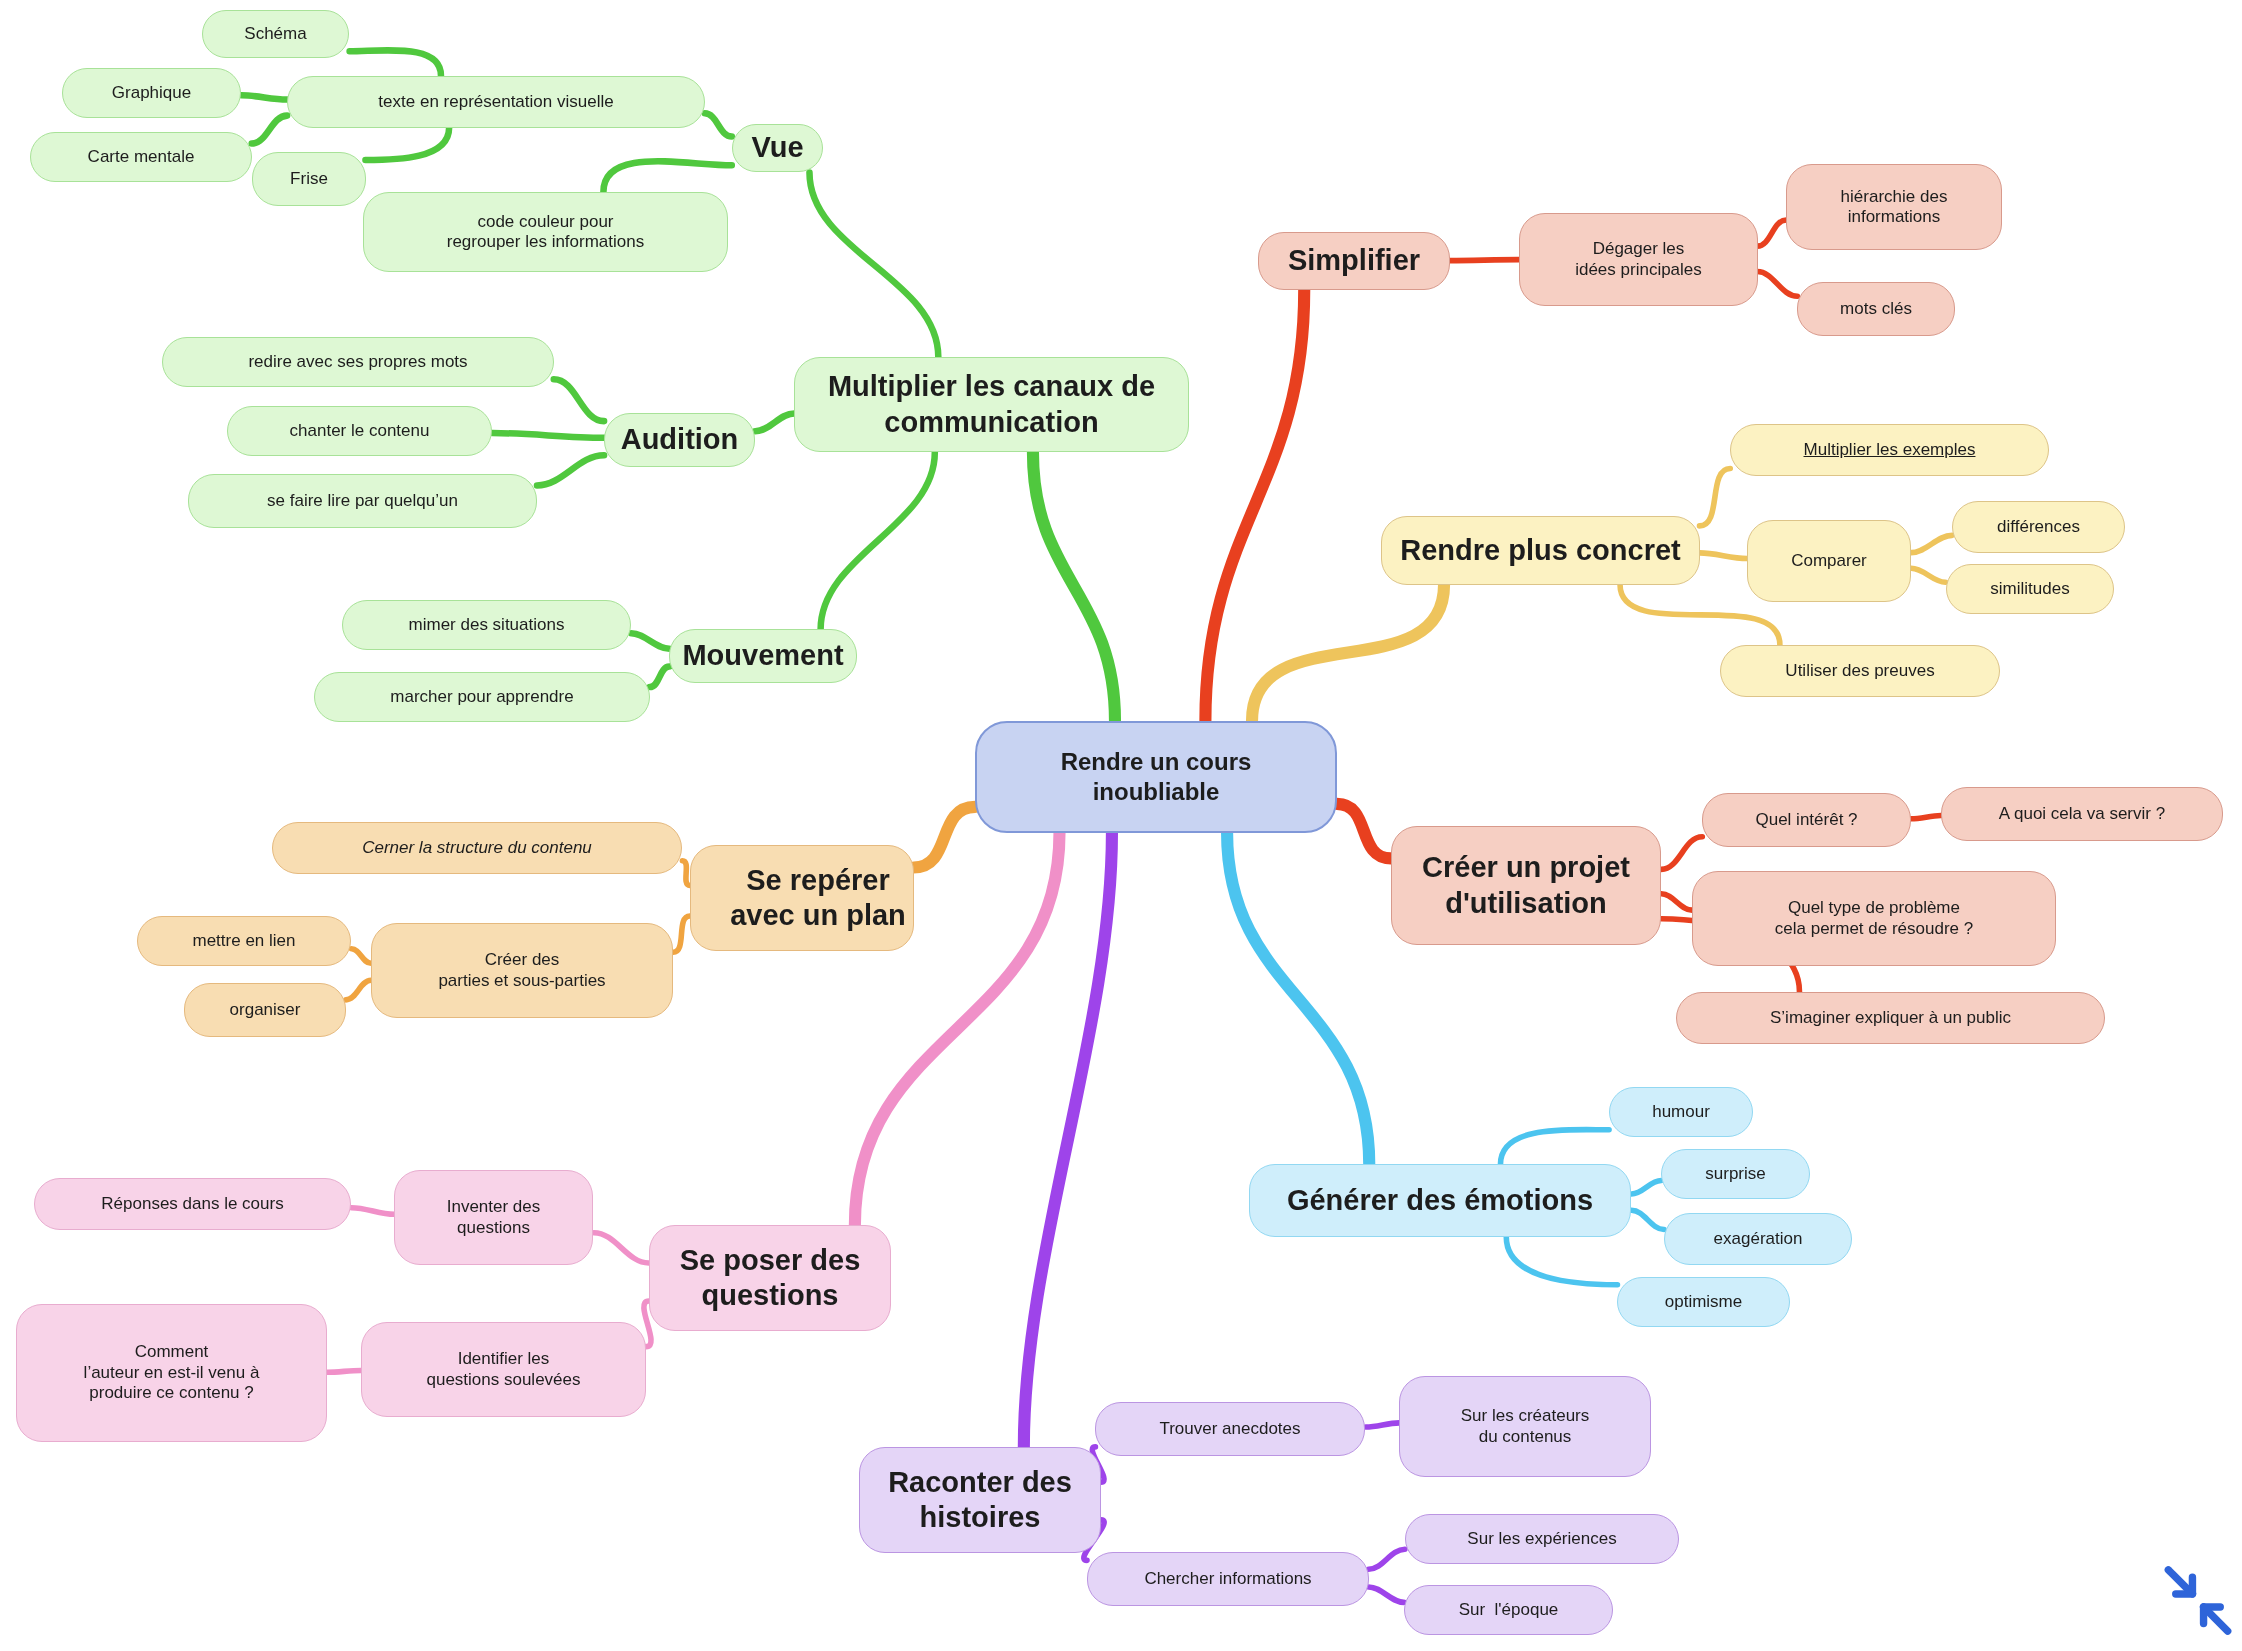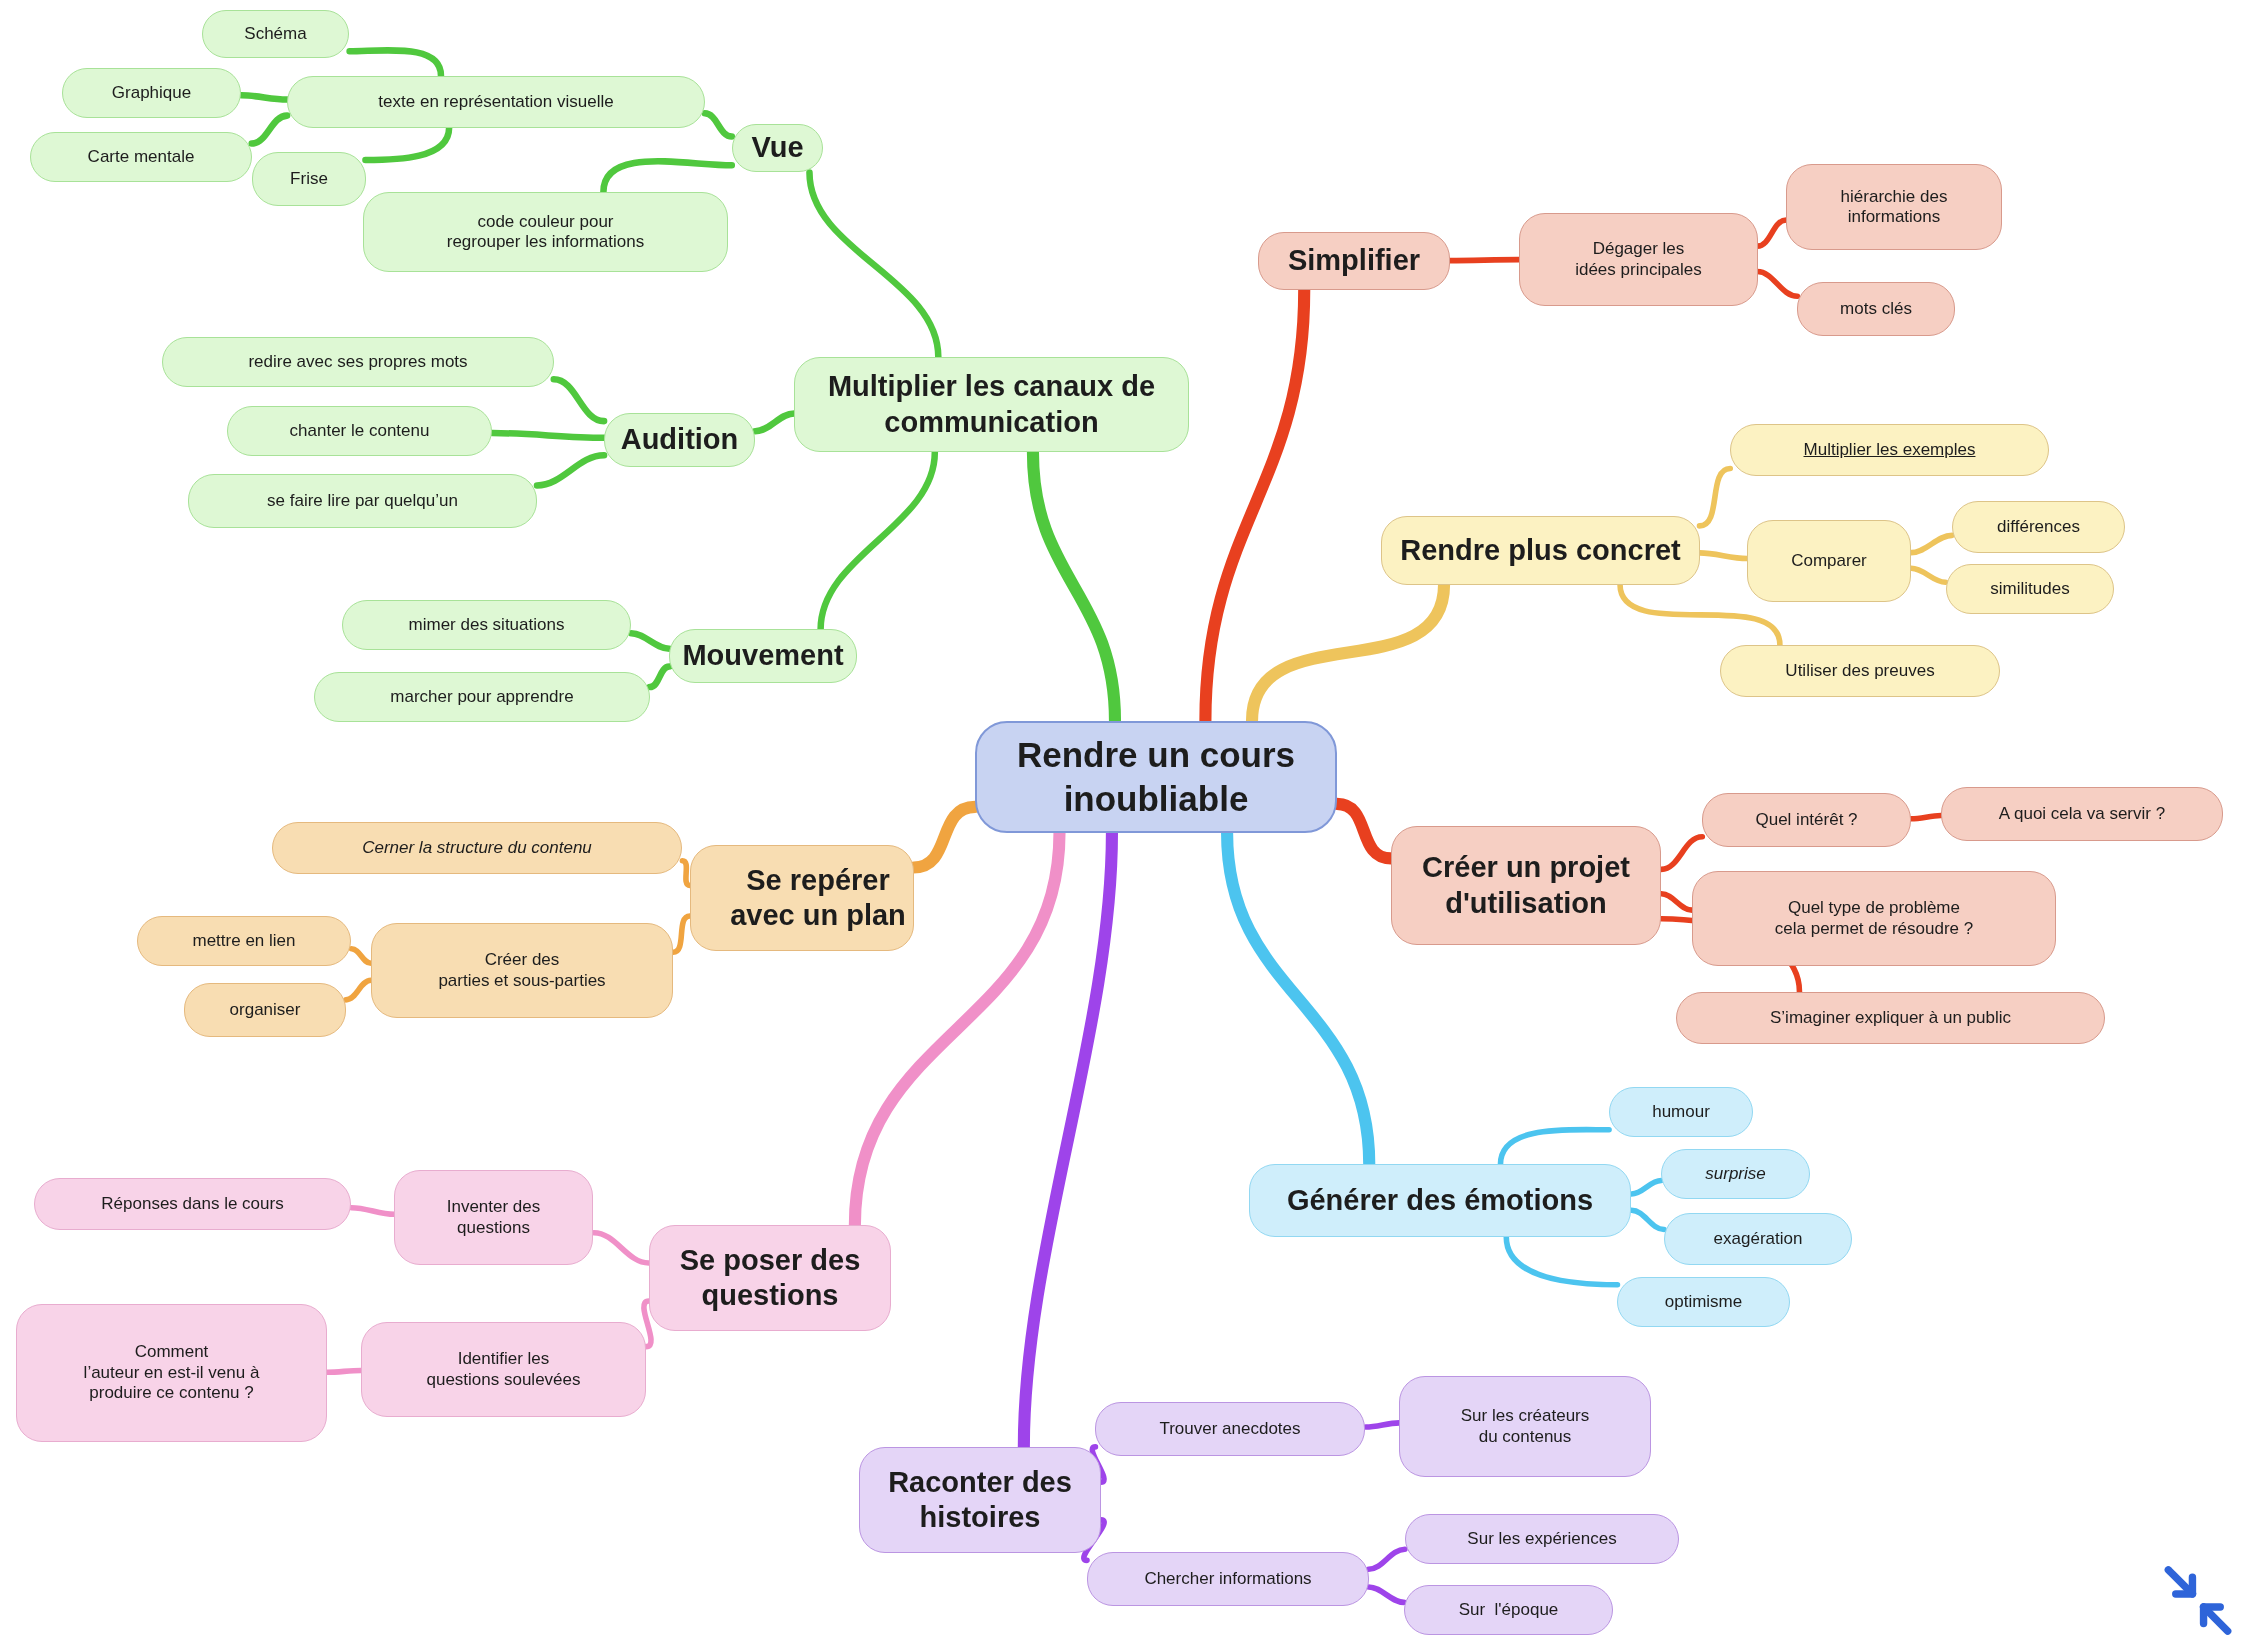--- a/index.html
+++ b/index.html
@@ -8,21 +8,21 @@
     overflow:hidden;font-family:"Liberation Sans","DejaVu Sans",sans-serif;
   }
   #edge-layer{position:absolute;left:0;top:0;width:2243px;height:1652px;}
   .node{
     position:absolute;display:flex;align-items:center;justify-content:center;
     text-align:center;white-space:pre;box-sizing:border-box;
     border:1.9px solid;border-radius:26px;color:#1d1d1d;
     font-size:17px;line-height:1.2;
   }
   .node.bold{font-weight:bold;font-size:29px;line-height:1.22;}
-  .node.center{font-weight:bold;font-size:35px;line-height:1.25;border-radius:32px;border-width:2.8px;}
+  .node.center{font-weight:bold;font-size:24px;line-height:1.25;border-radius:32px;border-width:2.8px;}
   #collapse-control{position:absolute;left:2155px;top:1555px;width:86px;height:89px;cursor:pointer;}
 </style>
 </head>
 <body>
 
 <div id="canvas">
   <svg id="edge-layer" width="2243" height="1652" viewBox="0 0 2406 1772" fill="none">
       <path d="M1196 773 C1196 637.4849823820252, 1108 620.5150176179748, 1108 485" stroke="#50c83e" stroke-width="13" stroke-linecap="round" fill="none"></path>
       <path d="M1293 773 C1293 563, 1399 521, 1399 311" stroke="#e8401f" stroke-width="13" stroke-linecap="round" fill="none"></path>
       <path d="M1343 773 C1343 659.3787871918275, 1549 740.6212128081725, 1549 627" stroke="#eec45c" stroke-width="13" stroke-linecap="round" fill="none"></path>
@@ -109,21 +109,21 @@
       <div class="node" style="left: 1720px; top: 645px; width: 280px; height: 52px; background: rgb(252, 242, 194); border-color: rgb(221, 196, 136);">Utiliser des preuves</div>
       <div class="node bold" style="left: 1391px; top: 826px; width: 270px; height: 119px; background: rgb(246, 207, 195); border-color: rgb(216, 154, 140);">Créer un projet
 d'utilisation</div>
       <div class="node" style="left: 1702px; top: 793px; width: 209px; height: 54px; background: rgb(246, 207, 195); border-color: rgb(216, 154, 140);">Quel intérêt ?</div>
       <div class="node" style="left: 1941px; top: 787px; width: 282px; height: 54px; background: rgb(246, 207, 195); border-color: rgb(216, 154, 140);">A quoi cela va servir ?</div>
       <div class="node" style="left: 1692px; top: 871px; width: 364px; height: 95px; background: rgb(246, 207, 195); border-color: rgb(216, 154, 140);">Quel type de problème
 cela permet de résoudre ?</div>
       <div class="node" style="left: 1676px; top: 992px; width: 429px; height: 52px; background: rgb(246, 207, 195); border-color: rgb(216, 154, 140);">S’imaginer expliquer à un public</div>
       <div class="node bold" style="left: 1249px; top: 1164px; width: 382px; height: 73px; background: rgb(207, 238, 251); border-color: rgb(146, 216, 242);">Générer des émotions</div>
       <div class="node" style="left: 1609px; top: 1087px; width: 144px; height: 50px; background: rgb(207, 238, 251); border-color: rgb(146, 216, 242);">humour</div>
-      <div class="node" style="left: 1661px; top: 1149px; width: 149px; height: 50px; background: rgb(207, 238, 251); border-color: rgb(146, 216, 242); font-style: italic;">surprise</div>
+      <div class="node" style="left: 1661px; top: 1149px; width: 149px; height: 50px; background: rgb(207, 238, 251); border-color: rgb(146, 216, 242);">surprise</div>
       <div class="node" style="left: 1664px; top: 1213px; width: 188px; height: 52px; background: rgb(207, 238, 251); border-color: rgb(146, 216, 242);">exagération</div>
       <div class="node" style="left: 1617px; top: 1277px; width: 173px; height: 50px; background: rgb(207, 238, 251); border-color: rgb(146, 216, 242);">optimisme</div>
       <div class="node bold" style="left: 690px; top: 845px; width: 224px; height: 106px; background: rgb(248, 221, 178); border-color: rgb(229, 185, 126); padding-left: 32px;">Se repérer
 avec un plan</div>
       <div class="node" style="left: 272px; top: 822px; width: 410px; height: 52px; background: rgb(248, 221, 178); border-color: rgb(229, 185, 126); font-style: italic;">Cerner la structure du contenu</div>
       <div class="node" style="left: 371px; top: 923px; width: 302px; height: 95px; background: rgb(248, 221, 178); border-color: rgb(229, 185, 126);">Créer des
 parties et sous-parties</div>
       <div class="node" style="left: 137px; top: 916px; width: 214px; height: 50px; background: rgb(248, 221, 178); border-color: rgb(229, 185, 126);">mettre en lien</div>
       <div class="node" style="left: 184px; top: 983px; width: 162px; height: 54px; background: rgb(248, 221, 178); border-color: rgb(229, 185, 126);">organiser</div>
       <div class="node bold" style="left: 649px; top: 1225px; width: 242px; height: 106px; background: rgb(248, 211, 232); border-color: rgb(232, 172, 207);">Se poser des

